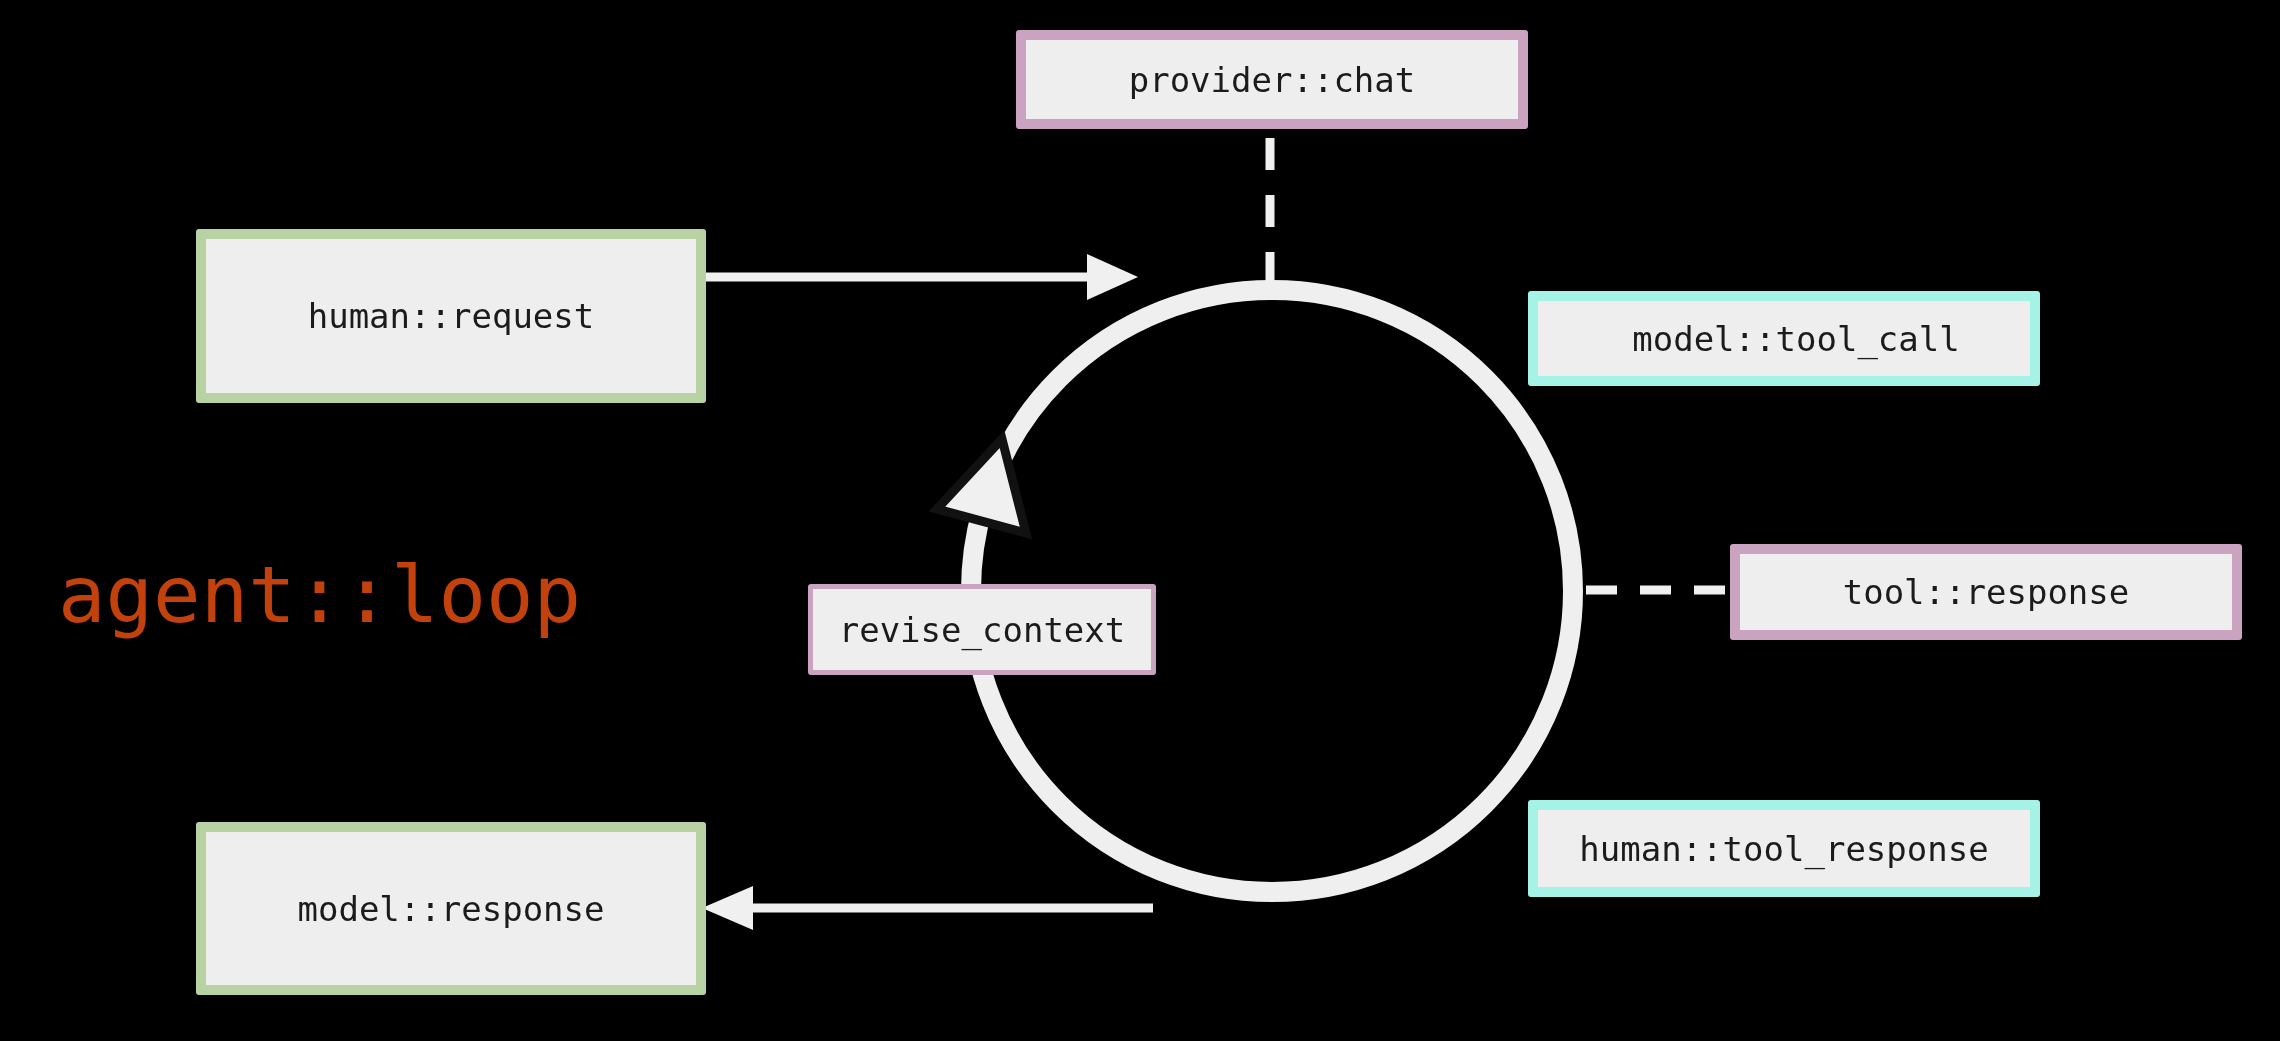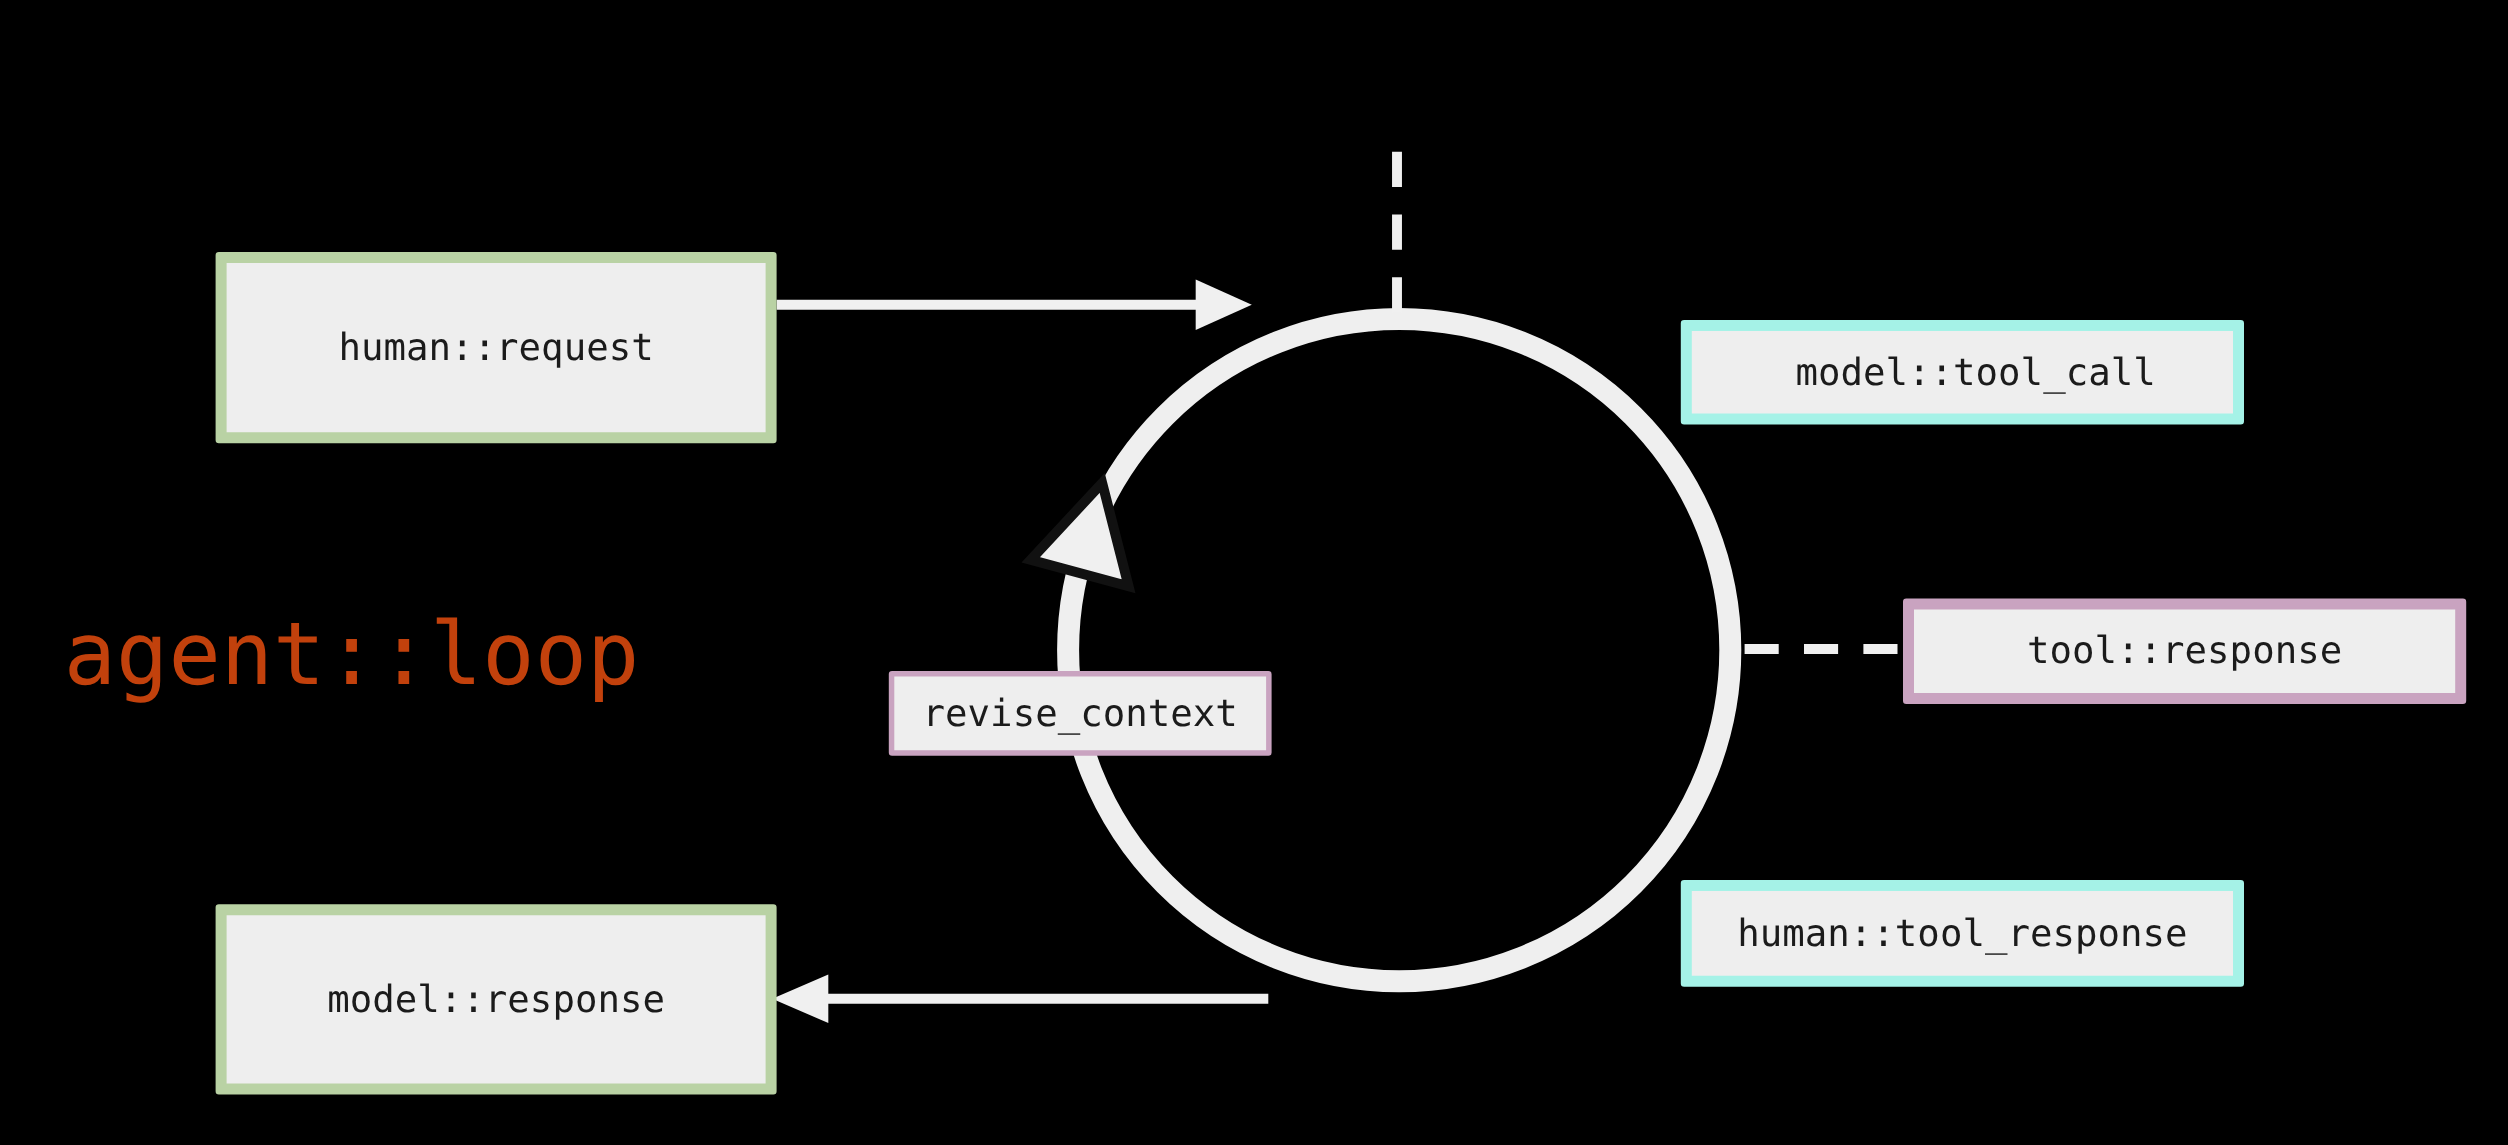--- a/index.html
+++ b/index.html
@@ -28,21 +28,21 @@
     font-size: 34px;
     color: #1b1b1b;
     white-space: nowrap;
   }
   .node-provider-chat       { left: 1016px; top: 30px;  width: 512px; height: 99px;  }
   .node-human-request       { left: 196px;  top: 190px; width: 510px; height: 174px; margin-top: 39px; }
   .node-model-tool-call     { left: 1528px; top: 291px; width: 512px; height: 95px; padding-left: 24px;  }
   .node-tool-execute        { left: 1730px; top: 544px; width: 512px; height: 96px;  }
   .node-human-tool-response { left: 1528px; top: 800px; width: 512px; height: 97px;  }
   .node-model-response      { left: 196px;  top: 822px; width: 510px; height: 173px; }
-  .node-revise-context      { left: 808px;  top: 610px; width: 348px; height: 77px; border-width: 5px; }
+  .node-revise-context      { left: 808px;  top: 584px; width: 348px; height: 91px; border-width: 5px; }
   .loop-title {
     position: absolute;
     left: 58px;
     top: 552px;
     font-size: 79px;
     line-height: 1.1;
     color: #c2410c;
     letter-spacing: 0px;
     white-space: nowrap;
   }
@@ -64,20 +64,23 @@
     <line x1="1153" y1="908" x2="752" y2="908" stroke="#f0f0f0" stroke-width="9"></line>
     <polygon points="702,908 753,886 753,930" fill="#f0f0f0"></polygon>
 
     <line x1="1270" y1="138" x2="1270" y2="284" stroke="#f0f0f0" stroke-width="9" stroke-dasharray="32 25"></line>
 
     <line x1="1586" y1="590" x2="1730" y2="590" stroke="#f0f0f0" stroke-width="9" stroke-dasharray="31 23"></line>
   </svg>
 
   <div class="loop-title">agent::loop</div>
 
+  <div class="node node-provider-chat" style="border-color: rgb(201, 163, 192);">
+    <span>provider::chat</span>
+  </div>
 
   <div class="node node-human-request" style="border-color: rgb(185, 210, 164);">
     <span>human::request</span>
   </div>
 
   <div class="node node-model-tool-call" style="border-color: rgb(165, 242, 231);">
     <span>model::tool_call</span>
   </div>
 
   <div class="node node-tool-execute" style="border-color: rgb(201, 163, 192);">

